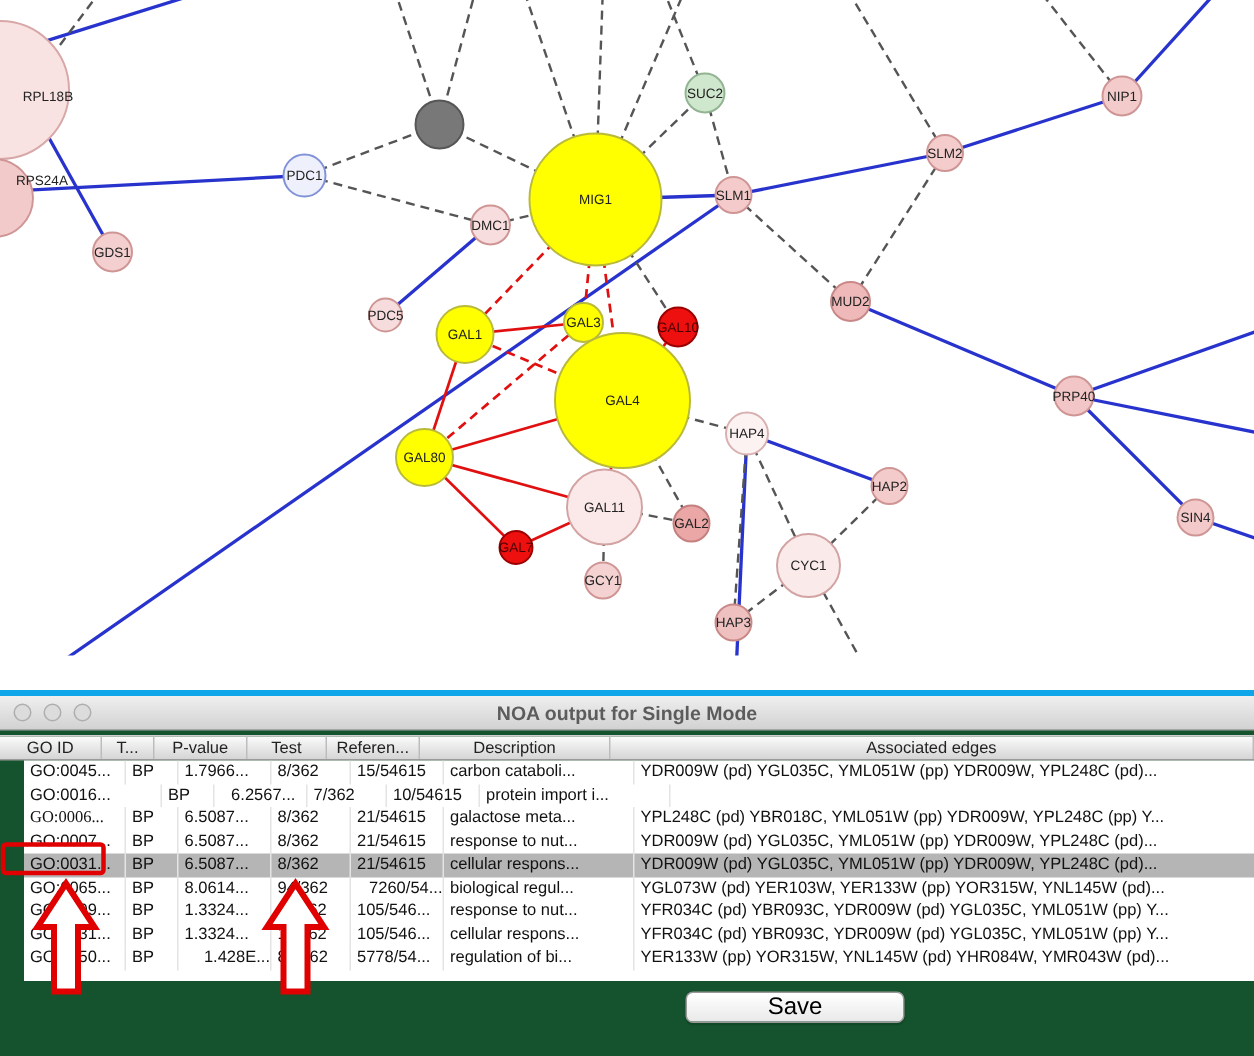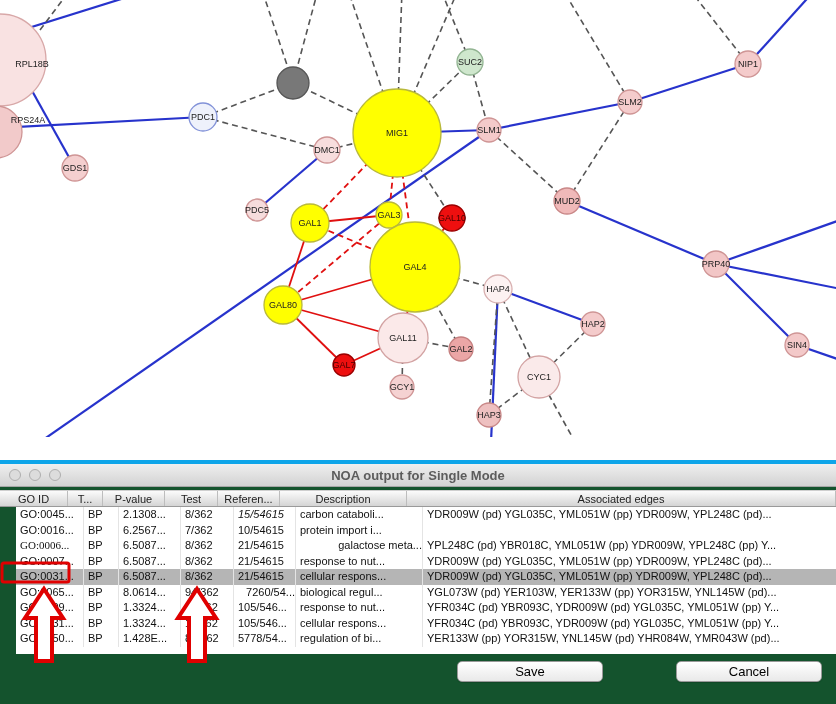--- a/index.html
+++ b/index.html
@@ -37,21 +37,21 @@
   #tbody{position:absolute;top:43px;left:16px;width:836px;height:147px;background:#fff;overflow:hidden;}
   .trow{display:flex;height:15.5px;}
   .trow.selected{background:#b5b5b5;}
   .tcell{
     box-sizing:border-box;font-size:11px;line-height:15.5px;padding-left:4px;
     white-space:nowrap;overflow:hidden;border-right:1px solid #e4e4e4;color:#111;
   }
   .btn{
     position:absolute;height:21px;width:146px;border-radius:5px;
     border:1px solid #999;background:linear-gradient(#ffffff,#e9e9e9);
-    font-size:13px;color:#000;font-family:inherit;
+    font-size:16px;color:#000;font-family:inherit;
     display:flex;align-items:center;justify-content:center;
     box-sizing:border-box;box-shadow:0 1px 1px rgba(0,0,0,0.15);cursor:default;
   }
   #save-btn{left:457px;top:197px;}
   #cancel-btn{left:676px;top:197px;}
   #annot-svg{position:absolute;top:0;left:0;width:836px;height:704px;pointer-events:none;z-index:60;}
 </style>
 </head>
 <body>
 
@@ -187,41 +187,41 @@
       <div class="hcell" style="width: 62px;">P-value</div>
       <div class="hcell" style="width: 53px;">Test</div>
       <div class="hcell" style="width: 62px;">Referen...</div>
       <div class="hcell" style="width: 127px;">Description</div>
       <div class="hcell" style="width: 429px;">Associated edges</div>
     </div>
   <div id="tbody">
       <div class="trow">
         <div class="tcell" style="width: 68px;">GO:0045...</div>
         <div class="tcell" style="width: 35px;">BP</div>
-        <div class="tcell" style="width: 62px;">2.1308...</div>
-        <div class="tcell" style="width: 53px;">8/362</div>
-        <div class="tcell" style="width: 62px; font-style: italic;">15/54615</div>
+        <div class="tcell" style="width: 62px;">1.7966...</div>
+        <div class="tcell" style="width: 53px;">8/362</div>
+        <div class="tcell" style="width: 62px;">15/54615</div>
         <div class="tcell" style="width: 127px;">carbon cataboli...</div>
         <div class="tcell" style="width: 429px;">YDR009W (pd) YGL035C, YML051W (pp) YDR009W, YPL248C (pd)...</div>
       </div>
       <div class="trow">
-        <div class="tcell" style="width: 68px;">GO:0016...</div>
-        <div class="tcell" style="width: 35px;">BP</div>
-        <div class="tcell" style="width: 62px;">6.2567...</div>
+        <div class="tcell" style="width: 92px;">GO:0016...</div>
+        <div class="tcell" style="width: 35px;">BP</div>
+        <div class="tcell" style="width: 62px; text-align: center;">6.2567...</div>
         <div class="tcell" style="width: 53px;">7/362</div>
         <div class="tcell" style="width: 62px;">10/54615</div>
         <div class="tcell" style="width: 127px;">protein import i...</div>
       </div>
       <div class="trow">
         <div class="tcell" style="width: 68px; font-family: Liberation Serif, serif;">GO:0006...</div>
         <div class="tcell" style="width: 35px;">BP</div>
         <div class="tcell" style="width: 62px;">6.5087...</div>
         <div class="tcell" style="width: 53px;">8/362</div>
         <div class="tcell" style="width: 62px;">21/54615</div>
-        <div class="tcell" style="width: 127px; text-align: right;">galactose meta...</div>
+        <div class="tcell" style="width: 127px;">galactose meta...</div>
         <div class="tcell" style="width: 429px;">YPL248C (pd) YBR018C, YML051W (pp) YDR009W, YPL248C (pp) Y...</div>
       </div>
       <div class="trow">
         <div class="tcell" style="width: 68px;">GO:0007...</div>
         <div class="tcell" style="width: 35px;">BP</div>
         <div class="tcell" style="width: 62px;">6.5087...</div>
         <div class="tcell" style="width: 53px;">8/362</div>
         <div class="tcell" style="width: 62px;">21/54615</div>
         <div class="tcell" style="width: 127px;">response to nut...</div>
         <div class="tcell" style="width: 429px;">YDR009W (pd) YGL035C, YML051W (pp) YDR009W, YPL248C (pd)...</div>
@@ -258,28 +258,27 @@
         <div class="tcell" style="width: 35px;">BP</div>
         <div class="tcell" style="width: 62px;">1.3324...</div>
         <div class="tcell" style="width: 53px;">11/362</div>
         <div class="tcell" style="width: 62px;">105/546...</div>
         <div class="tcell" style="width: 127px;">cellular respons...</div>
         <div class="tcell" style="width: 429px;">YFR034C (pd) YBR093C, YDR009W (pd) YGL035C, YML051W (pp) Y...</div>
       </div>
       <div class="trow">
         <div class="tcell" style="width: 68px;">GO:0050...</div>
         <div class="tcell" style="width: 35px;">BP</div>
-        <div class="tcell" style="width: 62px;">1.428E...</div>
+        <div class="tcell" style="width: 62px; text-align: right;">1.428E...</div>
         <div class="tcell" style="width: 53px;">80/362</div>
         <div class="tcell" style="width: 62px;">5778/54...</div>
         <div class="tcell" style="width: 127px;">regulation of bi...</div>
         <div class="tcell" style="width: 429px;">YER133W (pp) YOR315W, YNL145W (pd) YHR084W, YMR043W (pd)...</div>
       </div>
     </div>
   <button class="btn" id="save-btn">Save</button>
-  <button class="btn" id="cancel-btn">Cancel</button>
 </div>
 
 <svg id="annot-svg">
     <rect x="2" y="563" width="67" height="19" fill="none" stroke="#e00000" stroke-width="3" rx="2"></rect>
     <polygon points="44,589 63,618 52,618 52,661 36,661 36,618 25,618" fill="#ffffff" stroke="#e00000" stroke-width="4" stroke-linejoin="miter"></polygon>
     <polygon points="197,589 216,618 205,618 205,661 189,661 189,618 178,618" fill="#ffffff" stroke="#e00000" stroke-width="4" stroke-linejoin="miter"></polygon>
   </svg>
 
 </body></html>

